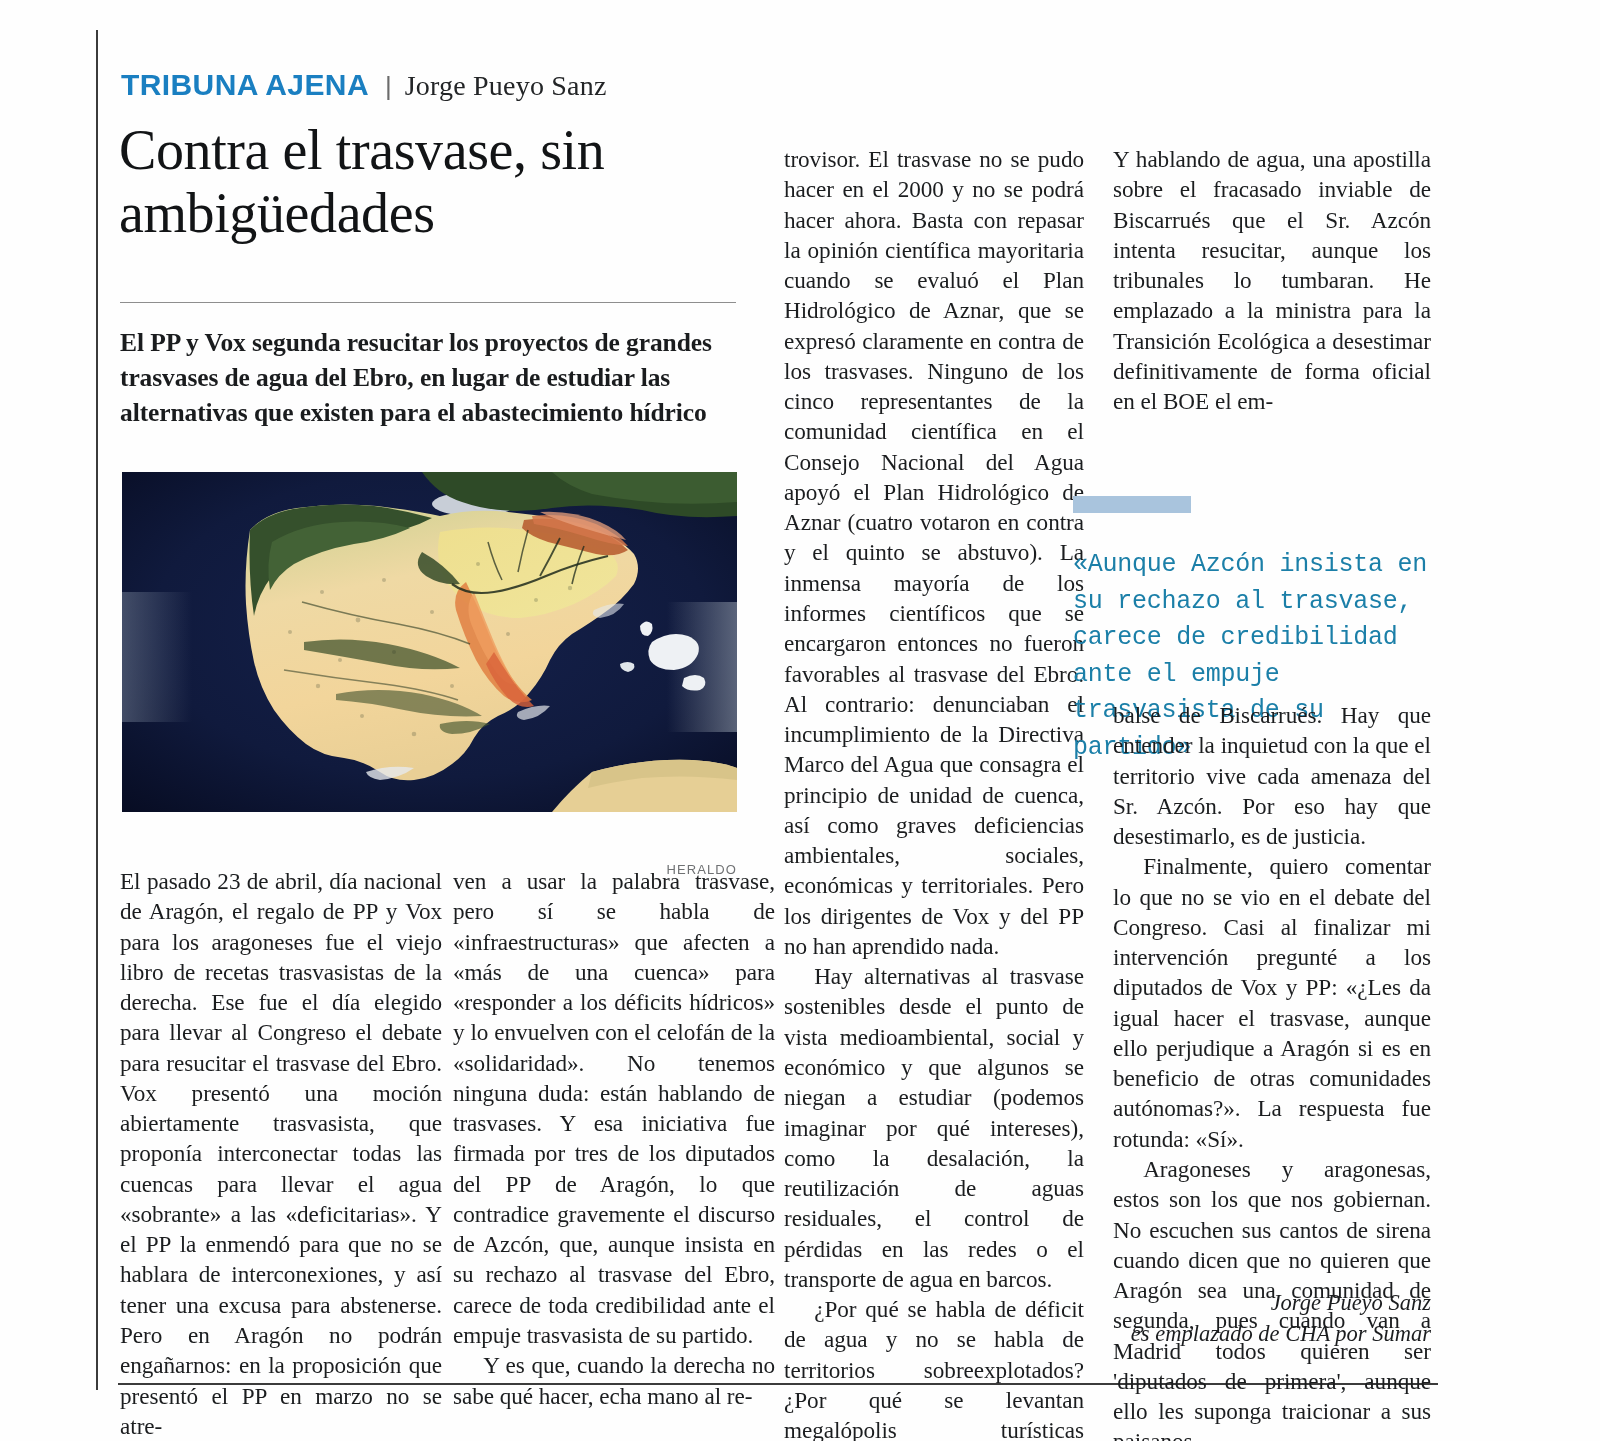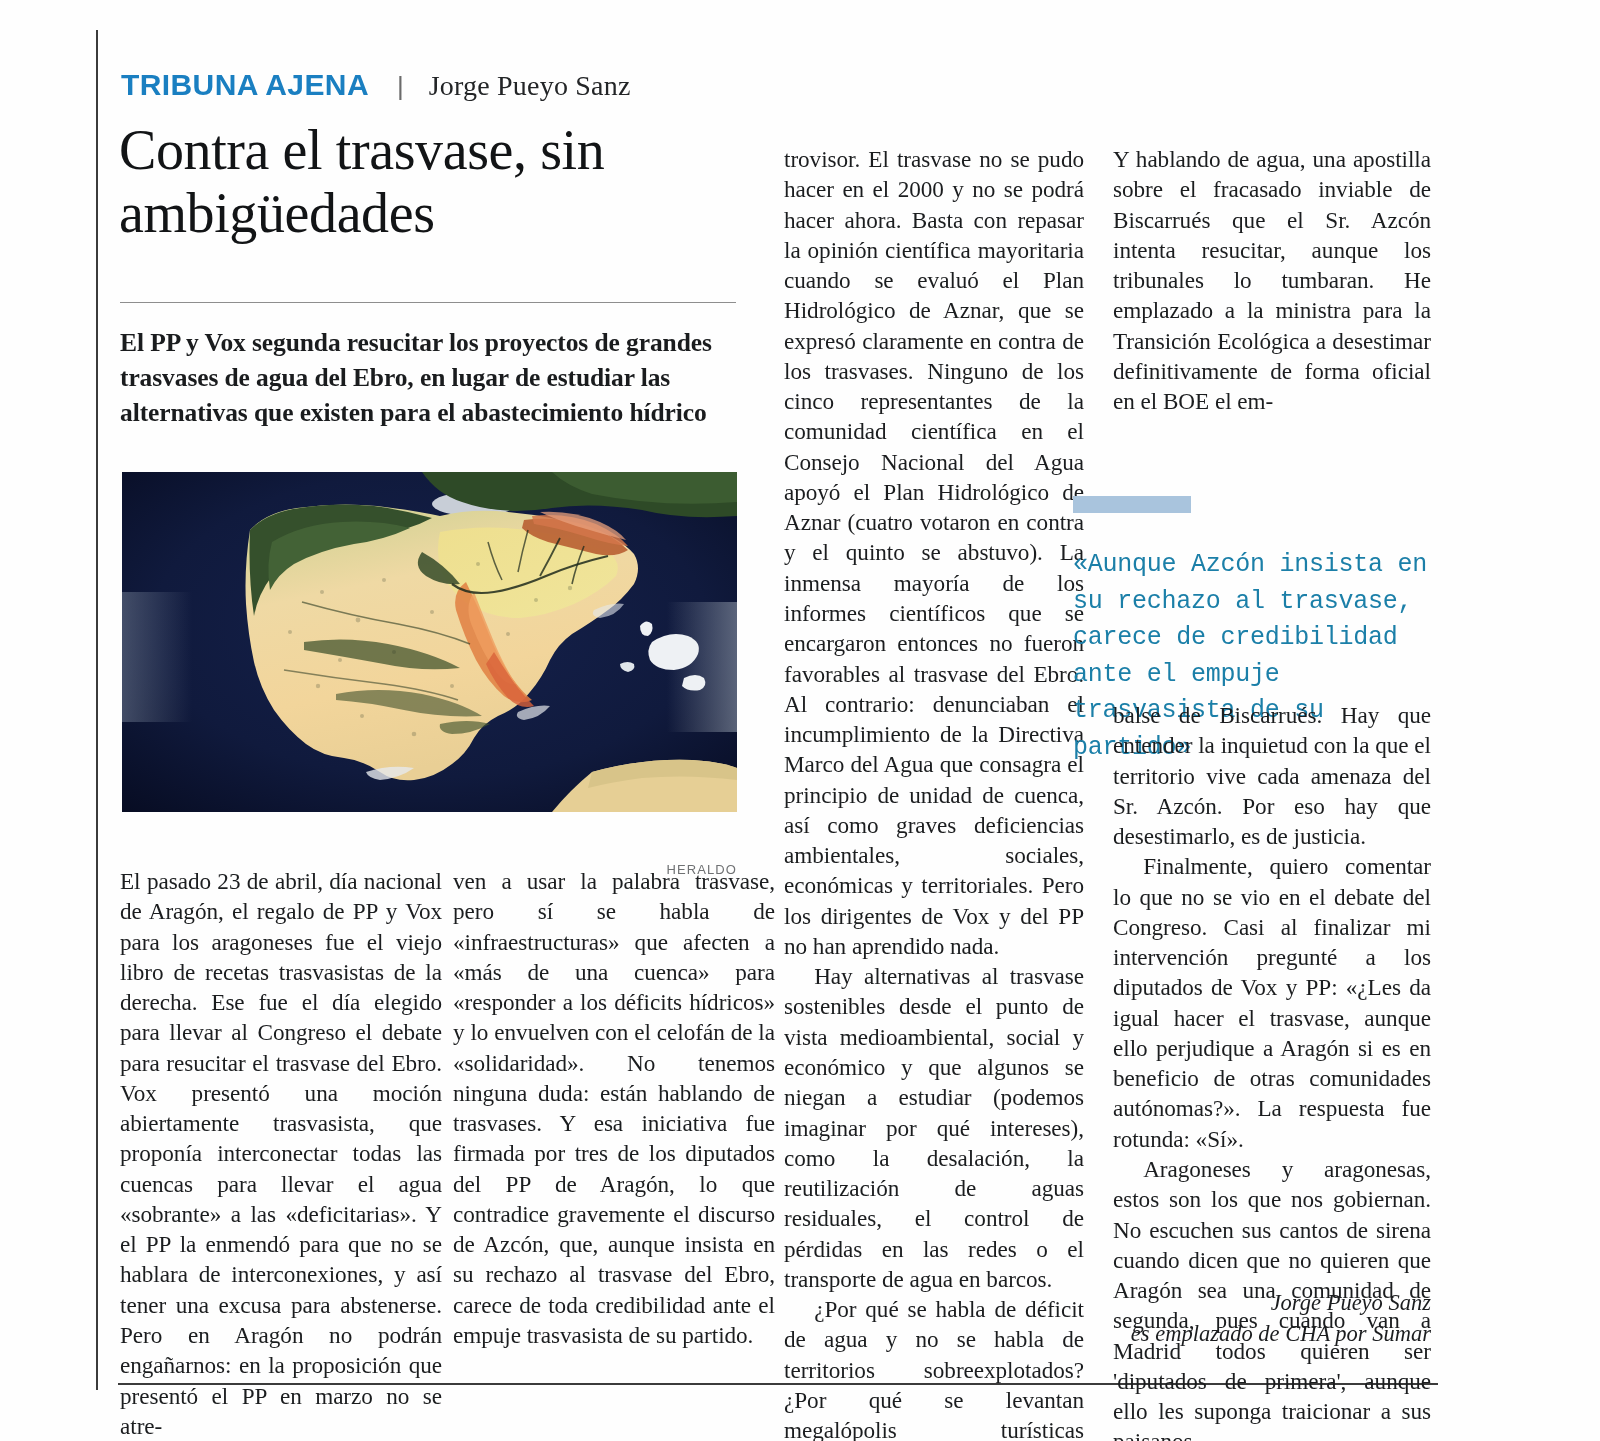--- a/index.html
+++ b/index.html
@@ -40,21 +40,21 @@
     background: #3b3b3b;
   }
 
   
   .kicker {
     position: absolute;
     left: 121px;
     top: 68px;
     display: flex;
     align-items: baseline;
-    gap: 12px;
+    gap: 0;
   }
   .kicker-label {
     font-family: "Liberation Sans", "DejaVu Sans", sans-serif;
     font-weight: bold;
     font-size: 30px;
     letter-spacing: 0.4px;
     color: #1a7fc1;
   }
   .kicker-sep {
     font-family: "Liberation Sans", "DejaVu Sans", sans-serif;
@@ -327,20 +327,21 @@
     </svg>
   </div>
   <div class="photo-credit">HERALDO</div>
 
   <div class="col" id="col1">
     <p>El pasado 23 de abril, día nacional de Aragón, el regalo de PP y Vox para los aragoneses fue el viejo libro de recetas trasvasistas de la derecha. Ese fue el día elegido para llevar al Congreso el debate para resucitar el trasvase del Ebro. Vox presentó una moción abiertamente trasvasista, que proponía interconectar todas las cuencas para llevar el agua «sobrante» a las «deficitarias». Y el PP la enmendó para que no se hablara de interconexiones, y así tener una excusa para abstenerse. Pero en Aragón no podrán engañarnos: en la proposición que presentó el PP en marzo no se atre-</p>
   </div>
 
   <div class="col" id="col2">
     <p>ven a usar la palabra trasvase, pero sí se habla de «infraestructuras» que afecten a «más de una cuenca» para «responder a los déficits hídricos» y lo envuelven con el celofán de la «solidaridad». No tenemos ninguna duda: están hablando de trasvases. Y esa iniciativa fue firmada por tres de los diputados del PP de Aragón, lo que contradice gravemente el discurso de Azcón, que, aunque insista en su rechazo al trasvase del Ebro, carece de toda credibilidad ante el empuje trasvasista de su partido.</p>
+    <p>Y es que, cuando la derecha no sabe qué hacer, echa mano al re-</p>
   </div>
 
   <div class="col" id="col3">
     <p>trovisor. El trasvase no se pudo hacer en el 2000 y no se podrá hacer ahora. Basta con repasar la opinión científica mayoritaria cuando se evaluó el Plan Hidrológico de Aznar, que se expresó claramente en contra de los trasvases. Ninguno de los cinco representantes de la comunidad científica en el Consejo Nacional del Agua apoyó el Plan Hidrológico de Aznar (cuatro votaron en contra y el quinto se abstuvo). La inmensa mayoría de los informes científicos que se encargaron entonces no fueron favorables al trasvase del Ebro. Al contrario: denunciaban el incumplimiento de la Directiva Marco del Agua que consagra el principio de unidad de cuenca, así como graves deficiencias ambientales, sociales, económicas y territoriales. Pero los dirigentes de Vox y del PP no han aprendido nada.</p>
     <p>Hay alternativas al trasvase sostenibles desde el punto de vista medioambiental, social y económico y que algunos se niegan a estudiar (podemos imaginar por qué intereses), como la desalación, la reutilización de aguas residuales, el control de pérdidas en las redes o el transporte de agua en barcos.</p>
     <p>¿Por qué se habla de déficit de agua y no se habla de territorios sobreexplotados? ¿Por qué se levantan megalópolis turísticas insostenibles en áreas con oferta de agua insuficiente? ¿Por qué nadie habla del principio de recuperación de los costes asociados al trasvase? La recuperación de costes, exigida por la Directiva del Agua, hace inviable económicamente cualquier gran trasvase.</p>
   </div>
 
   <div class="col" id="col4a">
     <p>Y hablando de agua, una apostilla sobre el fracasado inviable de Biscarrués que el Sr. Azcón intenta resucitar, aunque los tribunales lo tumbaran. He emplazado a la ministra para la Transición Ecológica a desestimar definitivamente de forma oficial en el BOE el em-</p>

